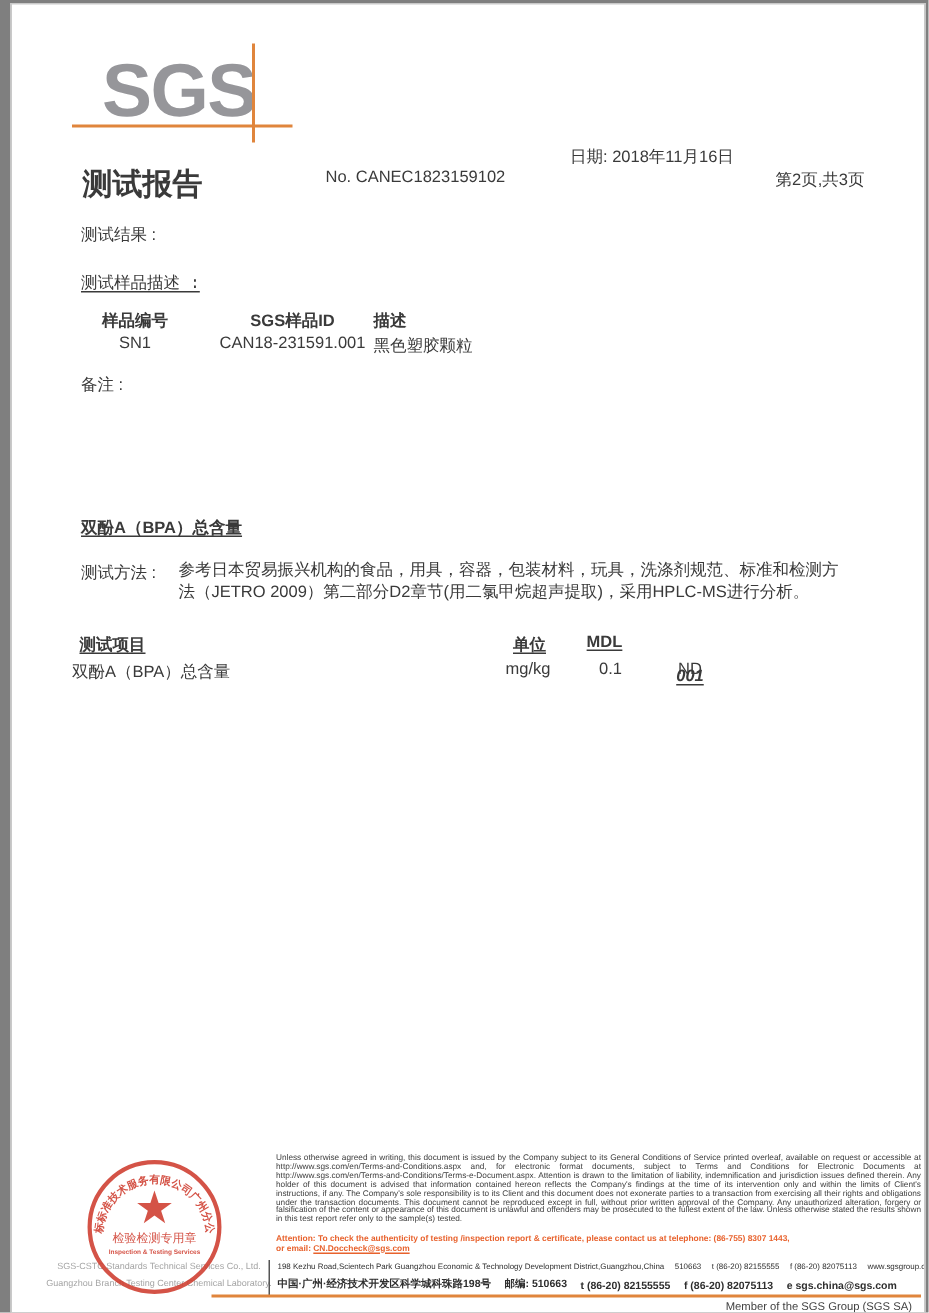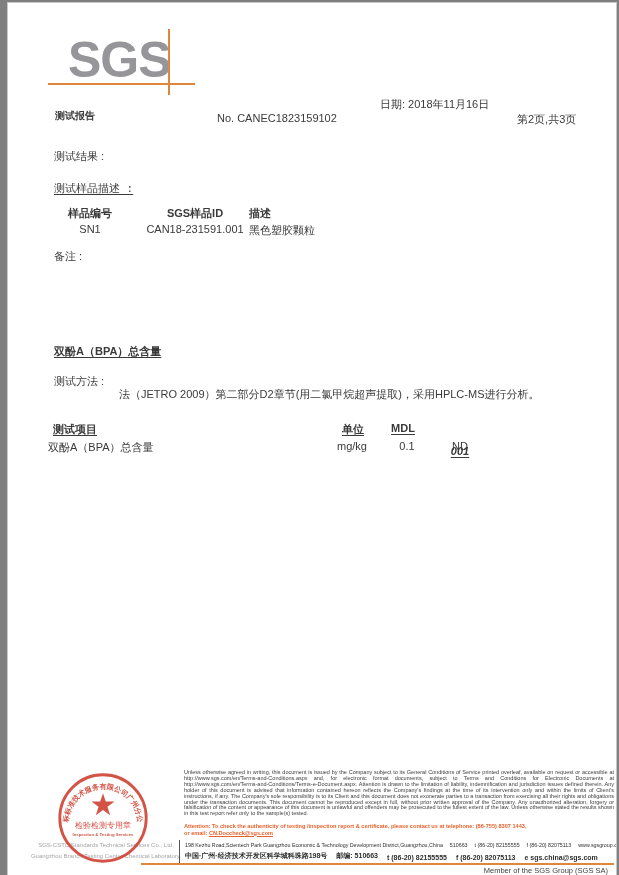--- a/index.html
+++ b/index.html
@@ -46,41 +46,42 @@
 </style>
 </head>
 <body>
 
 <div class="page">
 
   <div class="abs logo-text" style="left:60px; top:32px;">SGS</div>
   <div class="abs orange-line" style="left:160px; top:26px; width:2px; height:66px;"></div>
   <div class="abs orange-line" style="left:40px; top:80px; width:147px; height:2px;"></div>
 
-  <div class="abs bold" style="left:47px; top:106px; font-size:10px;">测试报告</div>
+  <div class="abs bold" style="left:47px; top:106px; font-size:20px;">测试报告</div>
   <div class="abs t11" style="left:209px; top:109px;">No. CANEC1823159102</div>
   <div class="abs t11" style="left:372px; top:94px;">日期: 2018年11月16日</div>
   <div class="abs t11" style="left:509px; top:109px;">第2页,共3页</div>
 
   <div class="abs t11" style="left:46px; top:146px;">测试结果 :</div>
 
   <div class="abs t11 ul" style="left:46px; top:178px;font-family:Liberation Mono, monospace;">测试样品描述 :</div>
 
   <div class="abs t11 bold center" style="left:40px; top:203px; width:84px;">样品编号</div>
   <div class="abs t11 bold center" style="left:126px; top:203px; width:122px;">SGS样品ID</div>
   <div class="abs t11 bold" style="left:241px; top:203px;text-align:right;">描述</div>
   <div class="abs t11 center" style="left:40px; top:220px; width:84px;">SN1</div>
   <div class="abs t11 center" style="left:126px; top:220px; width:122px;">CAN18-231591.001</div>
   <div class="abs t11" style="left:241px; top:220px;">黑色塑胶颗粒</div>
 
   <div class="abs t11" style="left:46px; top:246px;">备注 :</div>
 
   <div class="abs t11 bold ul" style="left:46px; top:341px;">双酚A（BPA）总含量</div>
 
   <div class="abs t11" style="left:46px; top:371px;">测试方法 :</div>
+  <div class="abs t11" style="left:111px; top:369px;">参考日本贸易振兴机构的食品，用具，容器，包装材料，玩具，洗涤剂规范、标准和检测方</div>
   <div class="abs t11" style="left:111px; top:384px;">法（JETRO 2009）第二部分D2章节(用二氯甲烷超声提取)，采用HPLC-MS进行分析。</div>
 
   <div class="abs t11 bold ul" style="left:45px; top:419px;">测试项目</div>
   <div class="abs t11 bold ul center" style="left:323px; top:419px; width:44px;">单位</div>
   <div class="abs t11 bold ul center" style="left:374px; top:419px; width:42px;">MDL</div>
   <div class="abs t11 bold ul ital center" style="left:430px; top:442px; width:44px;">001</div>
   <div class="abs t11" style="left:40px; top:437px;">双酚A（BPA）总含量</div>
   <div class="abs t11 center" style="left:320px; top:437px; width:48px;">mg/kg</div>
   <div class="abs t11 center" style="left:378px; top:437px; width:42px;">0.1</div>
   <div class="abs t11 center" style="left:430px; top:437px; width:44px;">ND</div>

